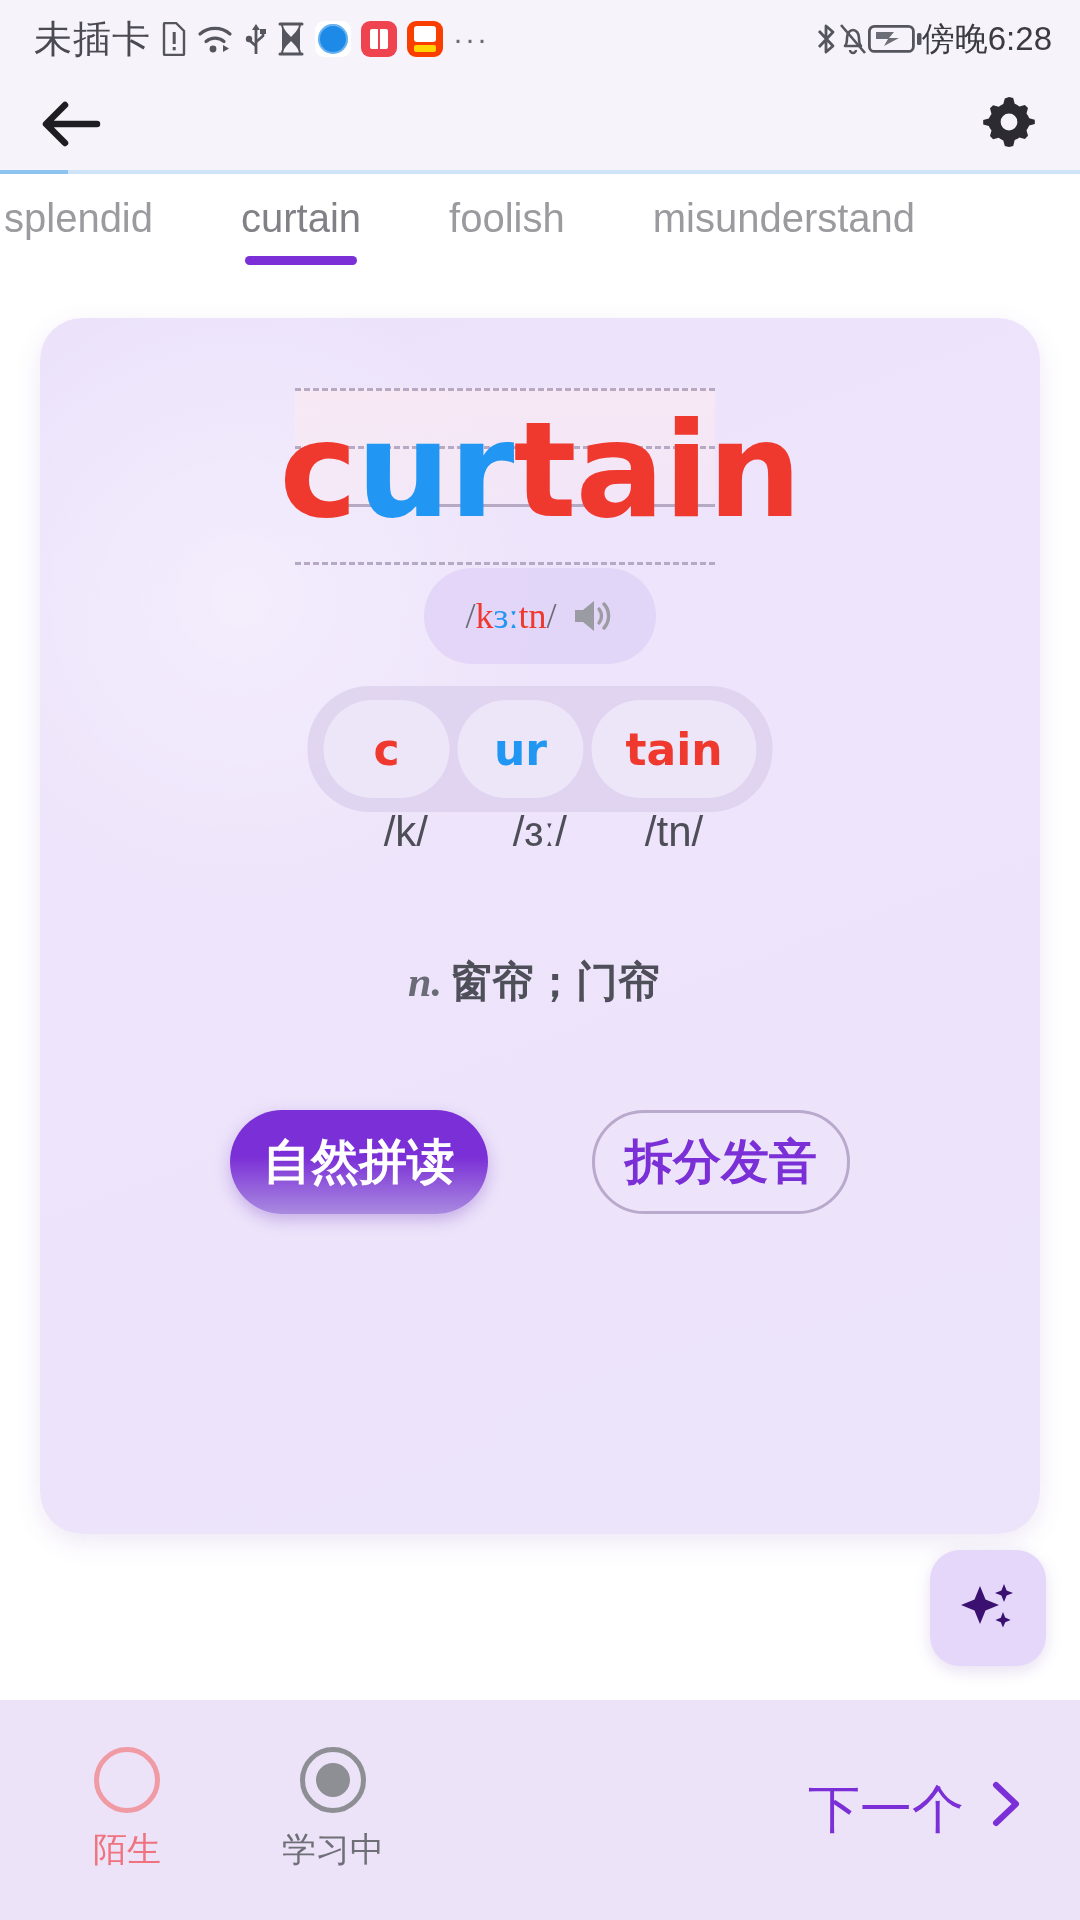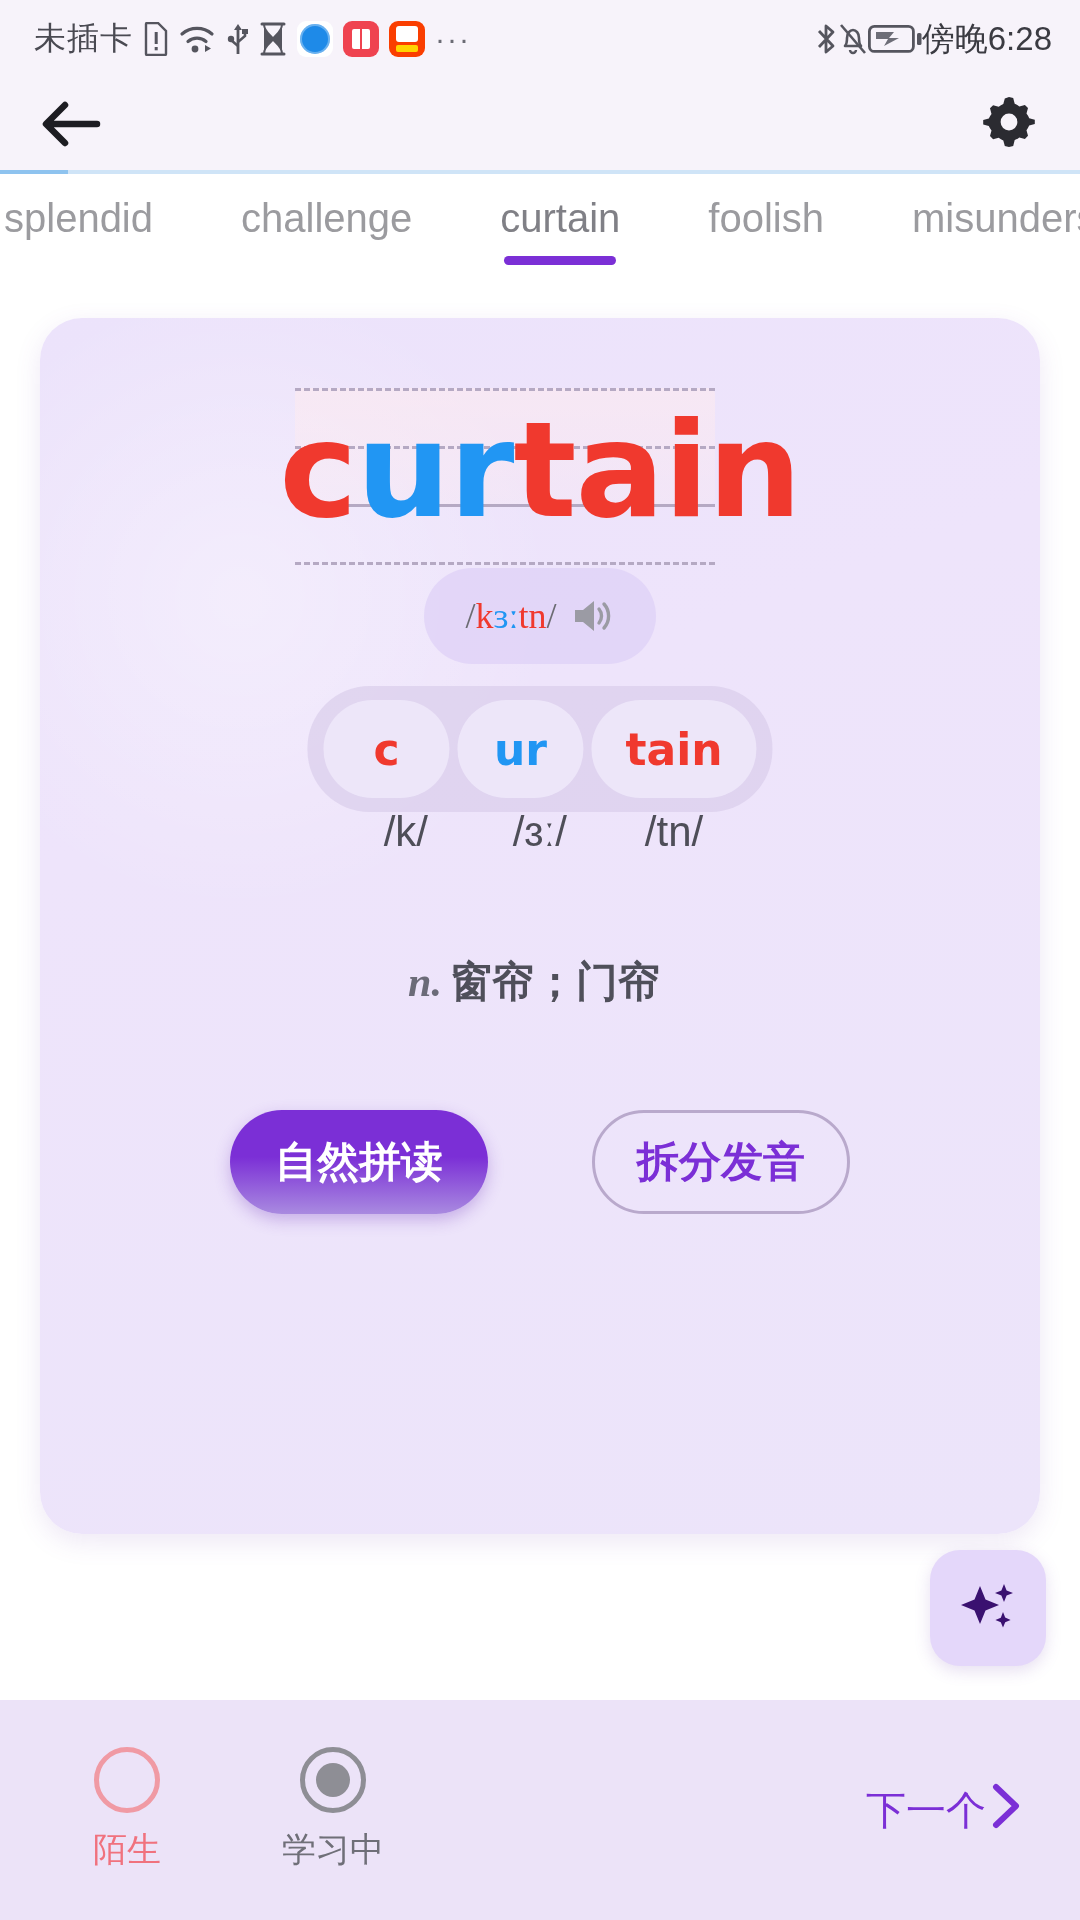--- a/index.html
+++ b/index.html
@@ -15,21 +15,21 @@
   .status-bar{
     height:78px;
     background:#f7f3fa;
     display:flex;
     align-items:center;
     justify-content:space-between;
     padding:0 28px 0 34px;
   }
   .sb-left{ display:flex; align-items:center; gap:10px; }
   .sb-right{ display:flex; align-items:center; }
-  .sb-carrier{ font-size:32px; color:#4a4a52; letter-spacing:1px; }
+  .sb-carrier{ font-size:38px; color:#4a4a52; letter-spacing:1px; }
   .sb-time{ font-size:33px; color:#3b3b42; letter-spacing:0px; }
   .ico{ display:inline-flex; align-items:center; justify-content:center; }
 
   .app-ico{ width:36px; height:36px; border-radius:9px; display:inline-block; position:relative; }
   .app-globe{ background:#ffffff; }
   .app-globe::after{
     content:""; position:absolute; left:3px; top:3px; width:30px; height:30px;
     border-radius:50%; background:#1e8ae8;
     box-shadow: inset 0 0 0 2px #ffffff55;
   }
@@ -239,21 +239,21 @@
     left:0; right:0; top:792px;
     display:flex;
     justify-content:center;
     gap:104px;
   }
   .btn{
     height:104px;
     width:258px;
     border-radius:54px;
     display:flex; align-items:center; justify-content:center;
-    font-size:42px;
+    font-size:48px;
     font-weight:700;
   }
   .btn-primary{
     background:linear-gradient(180deg,#7b2fd6 0%, #7b2fd6 45%, #a98ae0 100%);
     color:#ffffff;
     box-shadow:0 6px 16px rgba(110,50,190,0.30);
   }
   .btn-outline{
     background:transparent;
     border:3px solid #b9a9cc;
@@ -294,23 +294,23 @@
     width:34px; height:34px; border-radius:50%;
     background:#8e8e95;
   }
   .ring.mastered{ border-color:#9fd6a8; }
   .mark-label{ font-size:34px; }
   .lbl-unknown{ color:#f0727e; }
   .lbl-learning{ color:#6f6f78; }
   .lbl-mastered{ color:#58b86a; }
 
   .next-btn{
-    display:flex; align-items:center; gap:2px;
+    display:flex; align-items:center; gap:24px;
     color:#7b2fd6;
-    font-size:40px;
+    font-size:52px;
     padding-right:14px;
   }
 </style>
 </head>
 <body>
 
 <div class="status-bar">
   <div class="sb-left">
     <span class="sb-carrier">未插卡</span>
     <span class="ico">
@@ -384,21 +384,20 @@
       <path d="M31 4l4.2 1.1 1.5 5.6a21 21 0 0 1 4.6 2.7l5.6-1.5 3.1 3.1-1.5 5.6a21 21 0 0 1 2.7 4.6l5.6 1.5.0 4.4-5.6 1.5a21 21 0 0 1-2.7 4.6l1.5 5.6-3.1 3.1-5.6-1.5a21 21 0 0 1-4.6 2.7L35.2 53 31 54.1 26.8 53l-1.5-5.6a21 21 0 0 1-4.6-2.7l-5.6 1.5-3.1-3.1 1.5-5.6a21 21 0 0 1-2.7-4.6L5.2 31.4l0-4.4 5.6-1.5a21 21 0 0 1 2.7-4.6l-1.5-5.6 3.1-3.1 5.6 1.5a21 21 0 0 1 4.6-2.7l1.5-5.6z" fill="#2b2b31"></path>
       <circle cx="31" cy="29" r="8.4" fill="#f7f3fa"></circle>
     </svg>
   </span>
 </div>
 <div class="divider-line"></div>
 
 <div class="tabs-wrap">
   <div class="tabs">
     <div class="tab">splendid</div>
-    <div class="tab">challenge</div>
     <div class="tab active">curtain</div>
     <div class="tab">foolish</div>
     <div class="tab">misunderstand</div>
   </div>
 </div>
 
 <div class="card">
 
   <div class="ruled">
     <div class="word-hl"></div>

